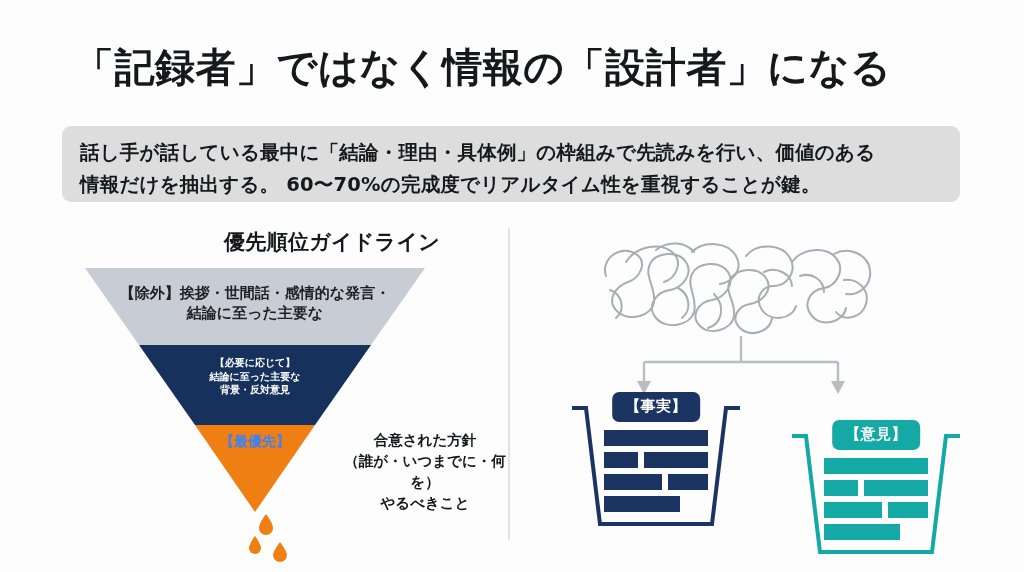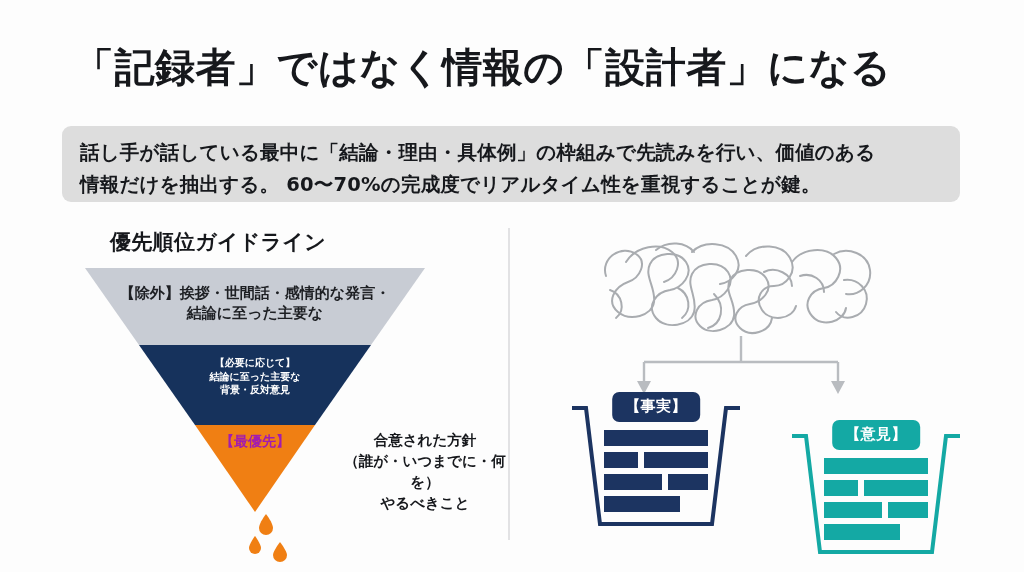--- a/index.html
+++ b/index.html
@@ -66,21 +66,21 @@
     height: 312px;
     background: #e2e2e4;
   }
 
   
   .funnel-heading {
     position: absolute;
     left: 110px;
     top: 228px;
     width: 330px;
-    text-align: left;
+    text-align: right;
     font-size: 21px;
     font-weight: 700;
     color: #16181c;
     letter-spacing: 0.3px;
   }
 
   .funnel-wrap {
     position: absolute;
     left: 85px;
     top: 268px;
@@ -108,21 +108,21 @@
     top: 356px;
     width: 230px;
     font-size: 10px;
     color: #ffffff;
   }
   .tier-top {
     left: 185px;
     top: 432px;
     width: 140px;
     font-size: 14px;
-    color: #a21caf;
+    color: #3b82f6;
   }
 
   .funnel-side-note {
     position: absolute;
     left: 330px;
     top: 430px;
     width: 190px;
     text-align: center;
     font-size: 14.5px;
     font-weight: 700;

